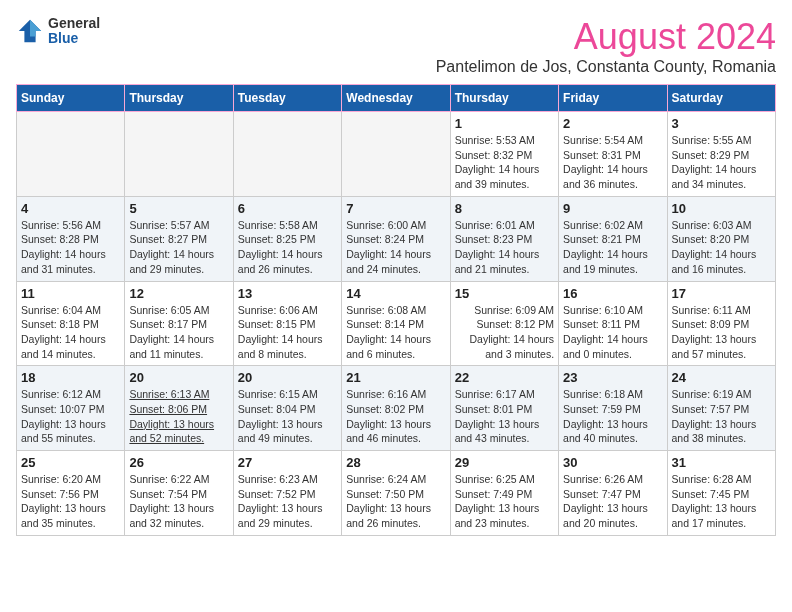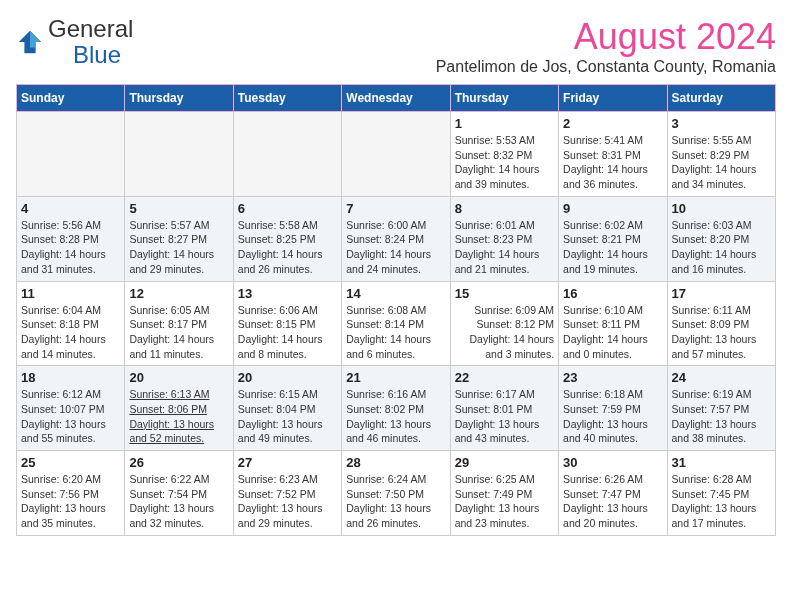--- a/index.html
+++ b/index.html
@@ -15,26 +15,26 @@
       justify-content: space-between;
       align-items: flex-start;
       margin-bottom: 8px;
     }
     .logo {
       display: flex;
       align-items: center;
       gap: 4px;
     }
     .logo-text {
-      font-size: 24px;
-      font-weight: normal;
+      font-size: 14px;
+      font-weight: bold;
       line-height: 1.1;
     }
     .logo-general { color: #333; }
-    .logo-blue { color: #1a5fa8; margin-left: 25px; }
+    .logo-blue { color: #1a5fa8; }
     .logo-icon {
       width: 28px;
       height: 28px;
     }
     .title-section {
       text-align: right;
     }
     .month-year {
       font-size: 36px;
       font-weight: normal;
@@ -124,21 +124,21 @@
         <td class="empty"></td>
         <td>
           <div class="day-number">1</div>
           <div class="day-info" style="white-space: pre-line;">Sunrise: 5:53 AM
 Sunset: 8:32 PM
 Daylight: 14 hours
 and 39 minutes.</div>
         </td>
         <td>
           <div class="day-number">2</div>
-          <div class="day-info" style="white-space: pre-line;">Sunrise: 5:41 AM
+          <div class="day-info" style="white-space: pre-line;">Sunrise: 5:54 AM
 Sunset: 8:31 PM
 Daylight: 14 hours
 and 36 minutes.</div>
         </td>
         <td>
           <div class="day-number">3</div>
           <div class="day-info" style="white-space: pre-line;">Sunrise: 5:55 AM
 Sunset: 8:29 PM
 Daylight: 14 hours
 and 34 minutes.</div>

